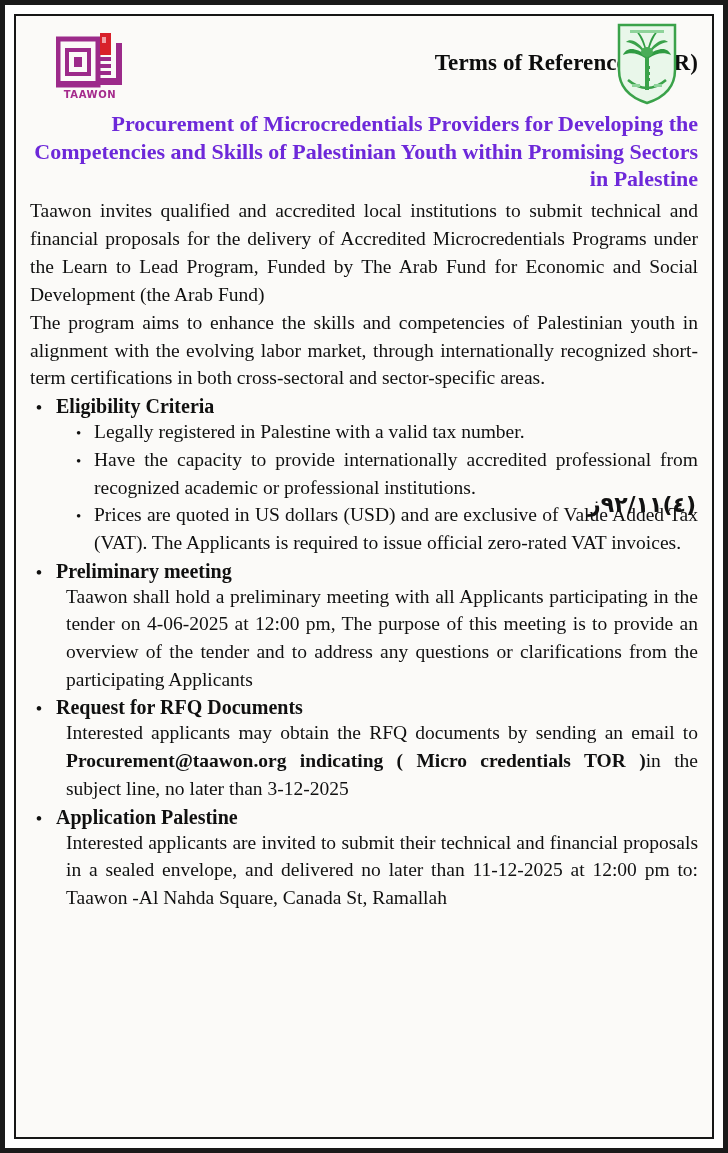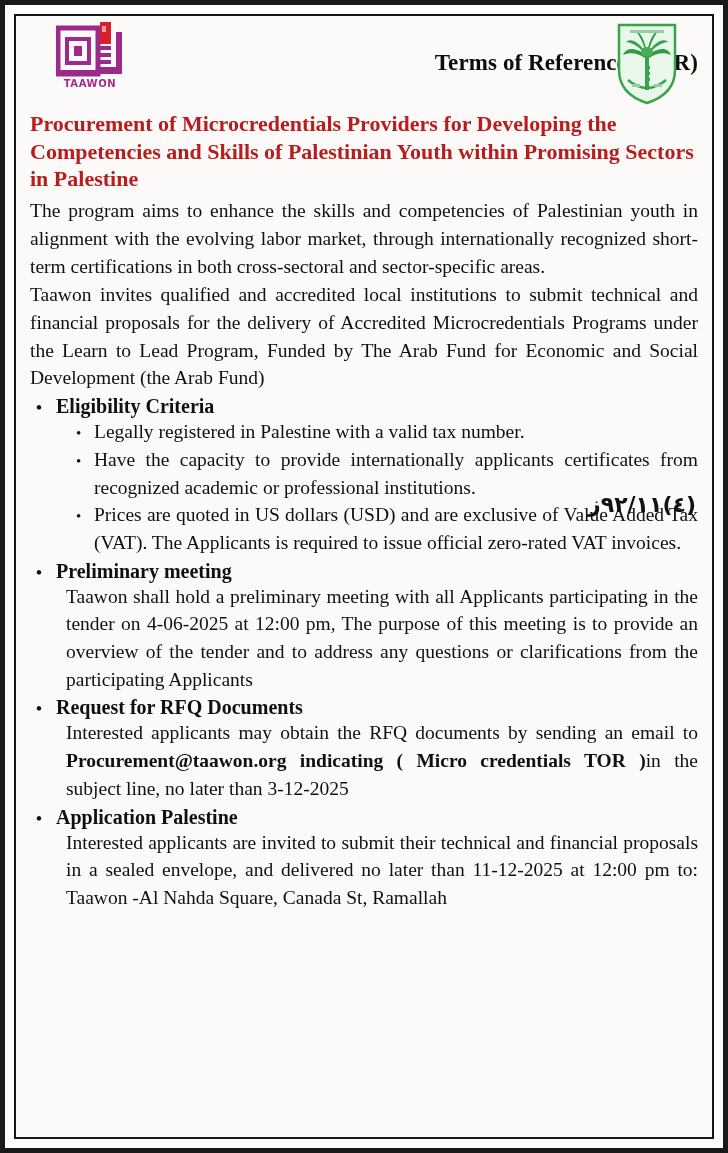--- a/index.html
+++ b/index.html
@@ -57,21 +57,21 @@
     font-size: 23px;
     font-weight: bold;
     letter-spacing: .1px;
     color: #0d0d0d;
   }
 
   
   .logo-taawon {
     position: absolute;
     left: 26px;
-    top: 0;
+    top: 11px;
     width: 68px;
     height: 78px;
   }
   .logo-taawon .mark {
     position: absolute;
     left: 0; top: 0;
     width: 68px; height: 58px;
   }
   .logo-taawon .wordmark {
     position: absolute;
@@ -90,25 +90,25 @@
     position: absolute;
     right: 20px;
     top: 2px;
     width: 62px;
     height: 84px;
   }
 
   
   .doc-title {
     margin: 2px 0 4px 0;
-    text-align: left;
+    text-align: right;
     font-size: 22px;
     font-weight: bold;
     line-height: 1.26;
-    color: #b91c1c;
+    color: #6d28d9;
   }
 
   
   p.para {
     margin: 0 0 0 0;
     font-size: 19.5px;
     line-height: 1.43;
     text-align: justify;
     text-justify: inter-word;
     color: #101010;
@@ -238,36 +238,36 @@
               <rect x="29" y="56" width="5" height="3" fill="#3aa24a"></rect>
               <rect x="14" y="8" width="34" height="3" fill="#8ed39a"></rect>
               <rect x="16" y="62" width="8" height="3" fill="#8ed39a"></rect>
               <rect x="38" y="62" width="8" height="3" fill="#8ed39a"></rect>
             </svg>
           </div>
         </div>
 
         <div class="doc-title">Procurement of Microcredentials Providers for Developing the Competencies and Skills of Palestinian Youth within Promising Sectors in Palestine</div>
 
+        <p class="para">Taawon invites qualified and accredited local institutions to submit technical and financial proposals for the delivery of Accredited Microcredentials Programs under the Learn to Lead Program, Funded by The Arab Fund for Economic and Social Development (the Arab Fund)</p>
         <p class="para">The program aims to enhance the skills and competencies of Palestinian youth in alignment with the evolving labor market, through internationally recognized short-term certifications in both cross-sectoral and sector-specific areas.</p>
-        <p class="para">Taawon invites qualified and accredited local institutions to submit technical and financial proposals for the delivery of Accredited Microcredentials Programs under the Learn to Lead Program, Funded by The Arab Fund for Economic and Social Development (the Arab Fund)</p>
 
         <div class="section">
           <div class="section-head">
             <span class="dot">•</span>
             <span class="label">Eligibility Criteria</span>
           </div>
           <ul class="sub">
             <li>
               <span class="dot">•</span>
               <span class="txt">Legally registered in Palestine with a valid tax number.</span>
             </li>
             <li>
               <span class="dot">•</span>
-              <span class="txt">Have the capacity to provide internationally applicants certificates from recognized academic or professional institutions.</span>
+              <span class="txt">Have the capacity to provide internationally accredited professional from recognized academic or professional institutions.</span>
             </li>
             <li>
               <span class="dot">•</span>
               <span class="txt">Prices are quoted in US dollars (USD) and are exclusive of Value Added Tax (VAT). The Applicants is required to issue official zero-rated VAT invoices.</span>
             </li>
           </ul>
         </div>
 
         <div class="section">
           <div class="section-head">

